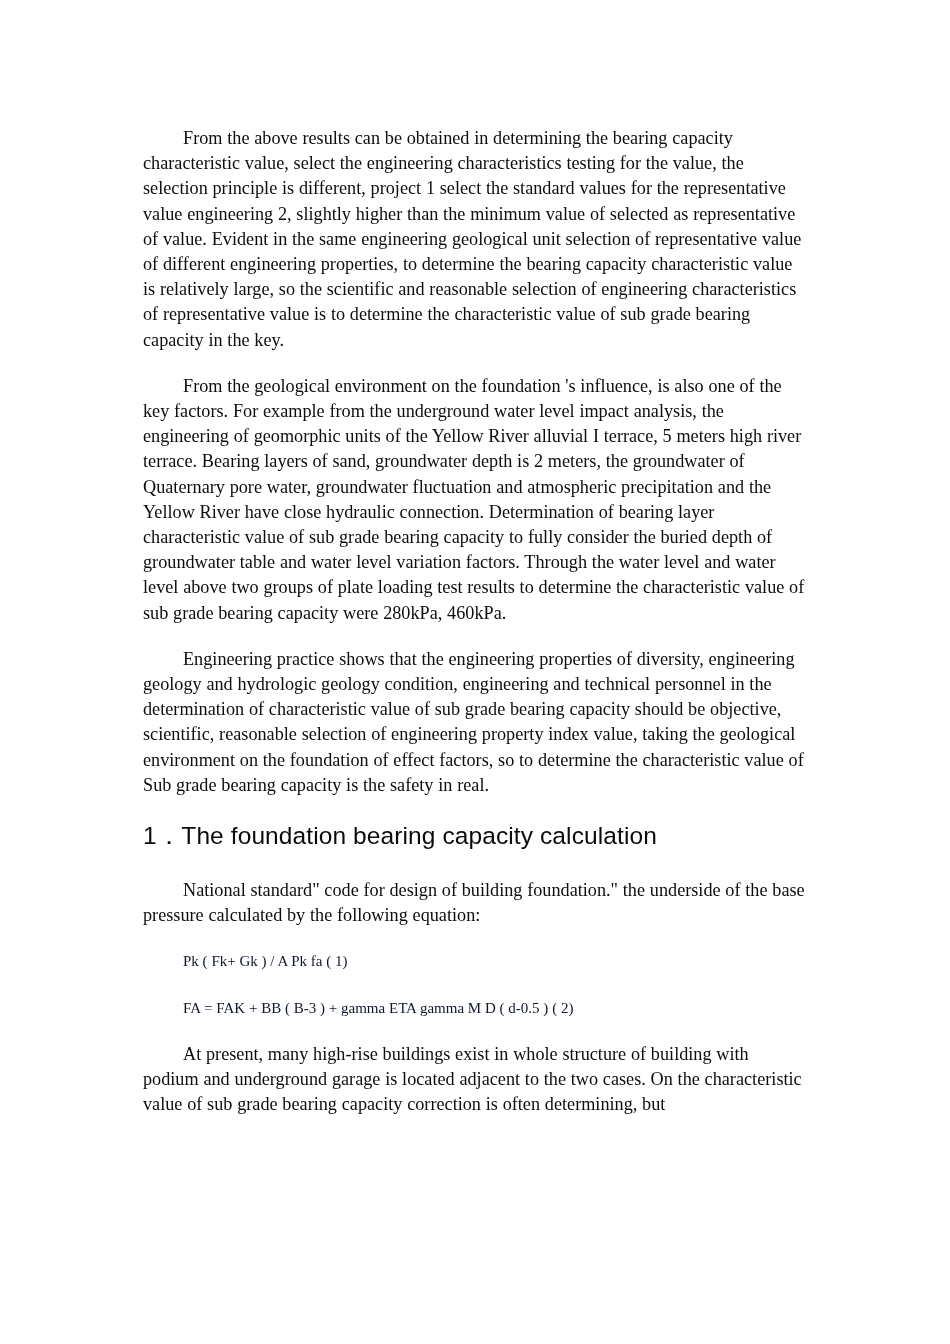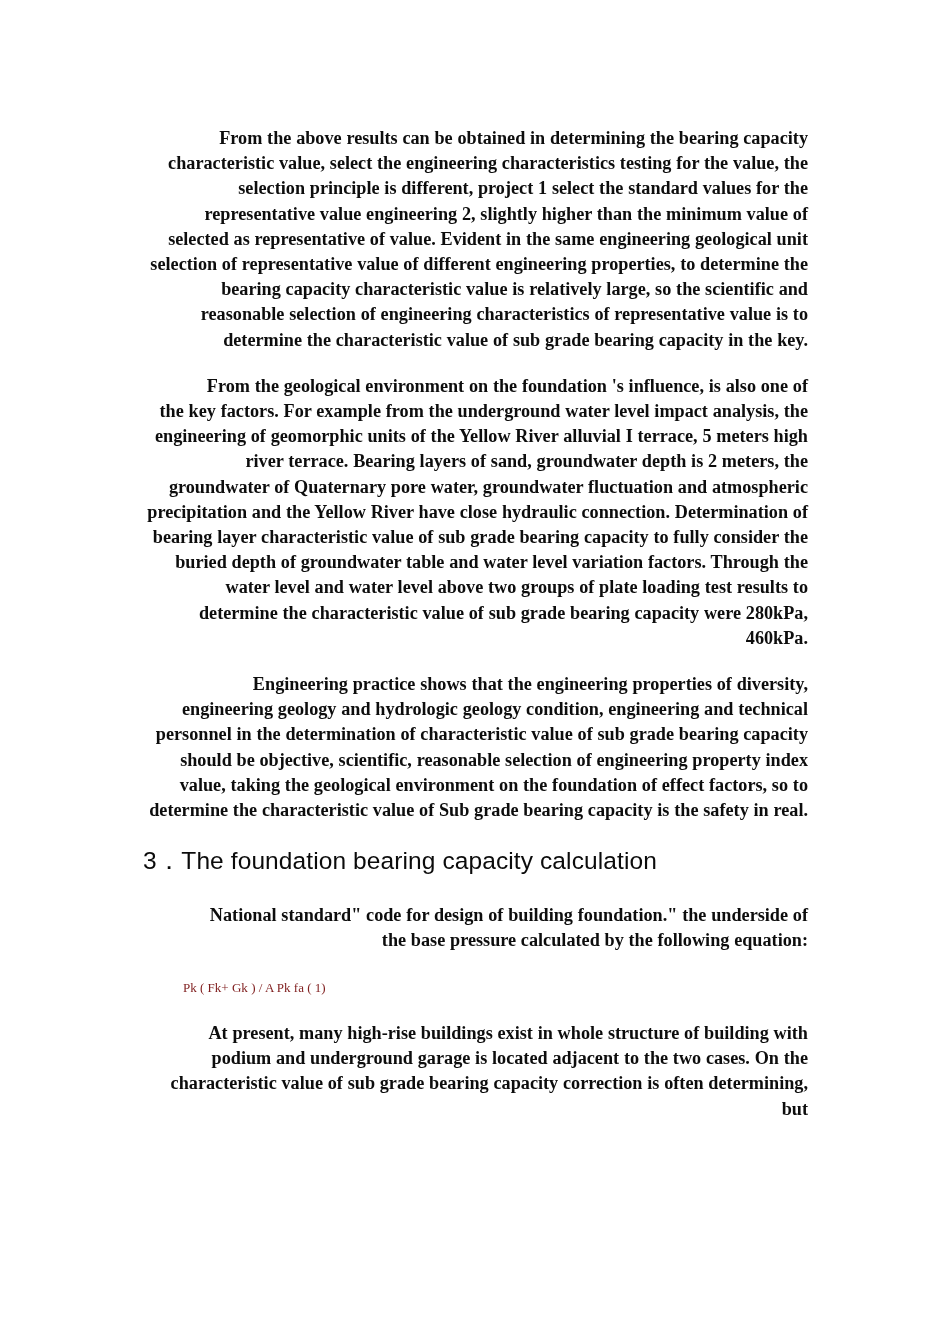--- a/index.html
+++ b/index.html
@@ -25,35 +25,34 @@
     padding: 126px 143px 0 143px;
   }
   .content {
     width: 665px;
   }
   p.body-par {
     margin: 0 0 21px 0;
     font-family: "Liberation Serif", "DejaVu Serif", serif;
     font-size: 18.2px;
     line-height: 25.2px;
-    text-align: right;
+    text-align: left;
     text-indent: 40px;
     color: #0d0d0d;
     letter-spacing: 0.01px;
     word-spacing: 0.2px;
-    font-weight: bold;
   }
   p.equation {
     margin: 0 0 21px 0;
     font-family: "Liberation Serif", "DejaVu Serif", serif;
-    font-size: 13px;
+    font-size: 15px;
     line-height: 25.2px;
     text-align: left;
     text-indent: 40px;
-    color: #7f1d1d;
+    color: #0f172a;
     letter-spacing: 0.01px;
   }
   h2.section-heading {
     margin: 22px 0 27px 0;
     font-family: "Liberation Sans", "DejaVu Sans", sans-serif;
     font-size: 24.5px;
     line-height: 31px;
     font-weight: 400;
     text-align: left;
     text-indent: 0;
@@ -66,24 +65,25 @@
 
 <div class="page">
   <div class="content">
 
     <p class="body-par">From the above results can be obtained in determining the bearing capacity characteristic value, select the engineering characteristics testing for the value, the selection principle is different, project 1 select the standard values for the representative value engineering 2, slightly higher than the minimum value of selected as representative of value. Evident in the same engineering geological unit selection of representative value of different engineering properties, to determine the bearing capacity characteristic value is relatively large, so the scientific and reasonable selection of engineering characteristics of representative value is to determine the characteristic value of sub grade bearing capacity in the key.</p>
 
     <p class="body-par">From the geological environment on the foundation 's influence, is also one of the key factors. For example from the underground water level impact analysis, the engineering of geomorphic units of the Yellow River alluvial I terrace, 5 meters high river terrace. Bearing layers of sand, groundwater depth is 2 meters, the groundwater of Quaternary pore water, groundwater fluctuation and atmospheric precipitation and the Yellow River have close hydraulic connection. Determination of bearing layer characteristic value of sub grade bearing capacity to fully consider the buried depth of groundwater table and water level variation factors. Through the water level and water level above two groups of plate loading test results to determine the characteristic value of sub grade bearing capacity were 280kPa, 460kPa.</p>
 
     <p class="body-par">Engineering practice shows that the engineering properties of diversity, engineering geology and hydrologic geology condition, engineering and technical personnel in the determination of characteristic value of sub grade bearing capacity should be objective, scientific, reasonable selection of engineering property index value, taking the geological environment on the foundation of effect factors, so to determine the characteristic value of Sub grade bearing capacity is the safety in real.</p>
 
-    <h2 class="section-heading">3．The foundation bearing capacity calculation</h2>
+    <h2 class="section-heading">1．The foundation bearing capacity calculation</h2>
 
     <p class="body-par">National standard" code for design of building foundation." the underside of the base pressure calculated by the following equation:</p>
 
     <p class="equation">Pk ( Fk+ Gk ) / A Pk fa ( 1)</p>
 
 
+    <p class="equation">FA = FAK + BB ( B-3 ) + gamma ETA gamma M D ( d-0.5 ) ( 2)</p>
 
     <p class="body-par">At present, many high-rise buildings exist in whole structure of building with podium and underground garage is located adjacent to the two cases. On the characteristic value of sub grade bearing capacity correction is often determining, but</p>
 
   </div>
 </div>
 
 </body></html>

